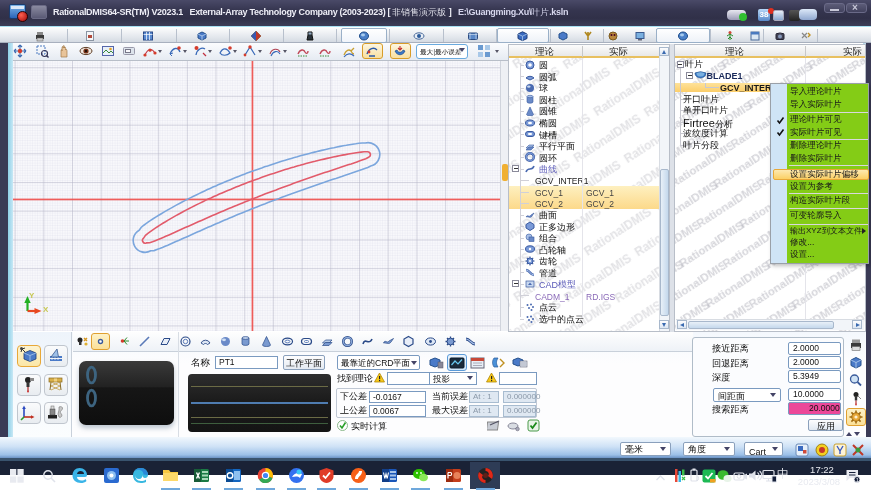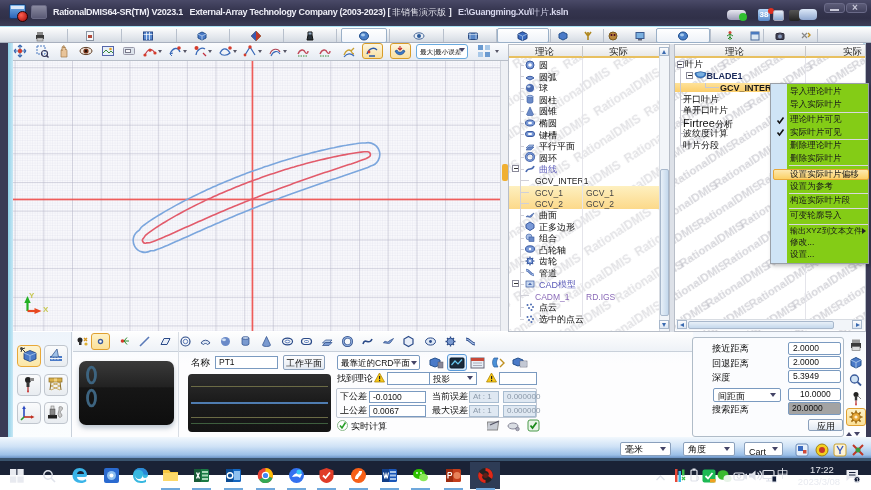--- a/index.html
+++ b/index.html
@@ -1136,21 +1136,21 @@
     </svg>
 <div class="abs" style="left:486px;top:39.5px;width:38px;height:13px;background:#fff;border:1px solid #7a9ac0"></div>
 <div class="abs" style="left:323px;top:56px;width:201px;height:30px;border:1px solid #c0c8d4;border-radius:2px"></div>
 <div class="abs" style="left:327px;top:59.5px;white-space:nowrap"><svg style="width:27.0px;height:9.0px;vertical-align:-1.71px" viewBox="0 0 3072 1024">
         <g fill="#111" transform="translate(0,819) scale(1,-1)">
           <use href="#u4e0b" transform="translate(0,0)"></use>
           <use href="#u516c" transform="translate(1024,0)"></use>
           <use href="#u5dee" transform="translate(2048,0)"></use>
         </g>
       </svg></div>
-<div class="abs" style="left:356px;top:58.5px;width:57px;height:12px;background:#fff;border:1px solid #7a9ac0;font-size:8.5px;line-height:10px;padding-left:3px;color:#111">-0.0100</div>
+<div class="abs" style="left:356px;top:58.5px;width:57px;height:12px;background:#fff;border:1px solid #7a9ac0;font-size:8.5px;line-height:10px;padding-left:3px;color:#111">-0.0167</div>
 <div class="abs" style="left:419px;top:59.5px;white-space:nowrap"><svg style="width:36.0px;height:9.0px;vertical-align:-1.71px" viewBox="0 0 4096 1024">
         <g fill="#111" transform="translate(0,819) scale(1,-1)">
           <use href="#u5f53" transform="translate(0,0)"></use>
           <use href="#u524d" transform="translate(1024,0)"></use>
           <use href="#u8bef" transform="translate(2048,0)"></use>
           <use href="#u5dee" transform="translate(3072,0)"></use>
         </g>
       </svg></div>
 <div class="abs" style="left:456px;top:58.5px;width:30px;height:12px;background:#dfe8f2;border:1px solid #a8bcd0;font-size:8px;line-height:10px;padding-left:3px;color:#8a98a8">At : 1</div>
 <div class="abs" style="left:490px;top:58.5px;width:33px;height:12px;background:#dfe8f2;border:1px solid #a8bcd0;font-size:8px;line-height:10px;padding-left:3px;color:#8a98a8">0.000000</div>
@@ -1223,30 +1223,30 @@
       </svg></div>
 <div class="abs" style="left:775px;top:38px;width:53px;height:13px;background:#fff;border:1px solid #7a9ac0;border-radius:2px;font-size:8.5px;line-height:11px;padding-left:4px;color:#111">5.3949</div>
 <div class="abs" style="left:700px;top:56px;width:68px;height:14px;background:#fff;border:1px solid #7a9ac0;border-radius:2px;padding:2px 0 0 4px;white-space:nowrap"><svg style="width:27.0px;height:9.0px;vertical-align:-1.71px" viewBox="0 0 3072 1024">
         <g fill="#111" transform="translate(0,819) scale(1,-1)">
           <use href="#u95f4" transform="translate(0,0)"></use>
           <use href="#u8ddd" transform="translate(1024,0)"></use>
           <use href="#u9762" transform="translate(2048,0)"></use>
         </g>
       </svg></div>
 <div class="abs" style="left:757px;top:61px;border-left:3.5px solid transparent;border-right:3.5px solid transparent;border-top:4.5px solid #446"></div>
-<div class="abs" style="left:775px;top:56px;width:53px;height:13px;background:#fff;border:1px solid #7a9ac0;border-radius:2px;font-size:8.5px;line-height:11px;padding-left:11px;color:#111">10.0000</div>
+<div class="abs" style="left:775px;top:56px;width:53px;height:13px;background:#fff;border:1px solid #7a9ac0;border-radius:2px;font-size:8.5px;line-height:11px;padding-left:4px;color:#111">10.0000</div>
 <div class="abs" style="left:699px;top:72px;white-space:nowrap"><svg style="width:36.8px;height:9.2px;vertical-align:-1.75px" viewBox="0 0 4096 1024">
         <g fill="#111" transform="translate(0,819) scale(1,-1)">
           <use href="#u641c" transform="translate(0,0)"></use>
           <use href="#u7d22" transform="translate(1024,0)"></use>
           <use href="#u8ddd" transform="translate(2048,0)"></use>
           <use href="#u79bb" transform="translate(3072,0)"></use>
         </g>
       </svg></div>
-<div class="abs" style="left:775px;top:70px;width:53px;height:13px;background:#a3a3a3;border:1px solid #7a9ac0;border-radius:2px;font-size:8.5px;line-height:11px;padding-left:3px;color:#111">20.0000</div>
+<div class="abs" style="left:775px;top:70px;width:53px;height:13px;background:#ec4899;border:1px solid #7a9ac0;border-radius:2px;font-size:8.5px;line-height:11px;padding-left:20px;color:#111">20.0000</div>
 <div class="abs" style="left:795px;top:87px;width:35px;height:12px;background:linear-gradient(#fdfdfe,#e0e8f2);border:1px solid #8aa0bc;border-radius:2px;text-align:center;padding-top:1px"><svg style="width:18.0px;height:9.0px;vertical-align:-1.71px" viewBox="0 0 2048 1024">
         <g fill="#111" transform="translate(0,819) scale(1,-1)">
           <use href="#u5e94" transform="translate(0,0)"></use>
           <use href="#u7528" transform="translate(1024,0)"></use>
         </g>
       </svg></div>
 <svg class="abs" style="left:835px;top:5px" width="16" height="16" viewBox="0 0 16 16">
       <rect x="3" y="6" width="10" height="5" fill="#3a3a3a"></rect>
       <rect x="4" y="2.5" width="8" height="3.5" fill="#999"></rect>
       <rect x="4" y="9.5" width="8" height="4" fill="#ddd" stroke="#555" stroke-width="0.5"></rect>

